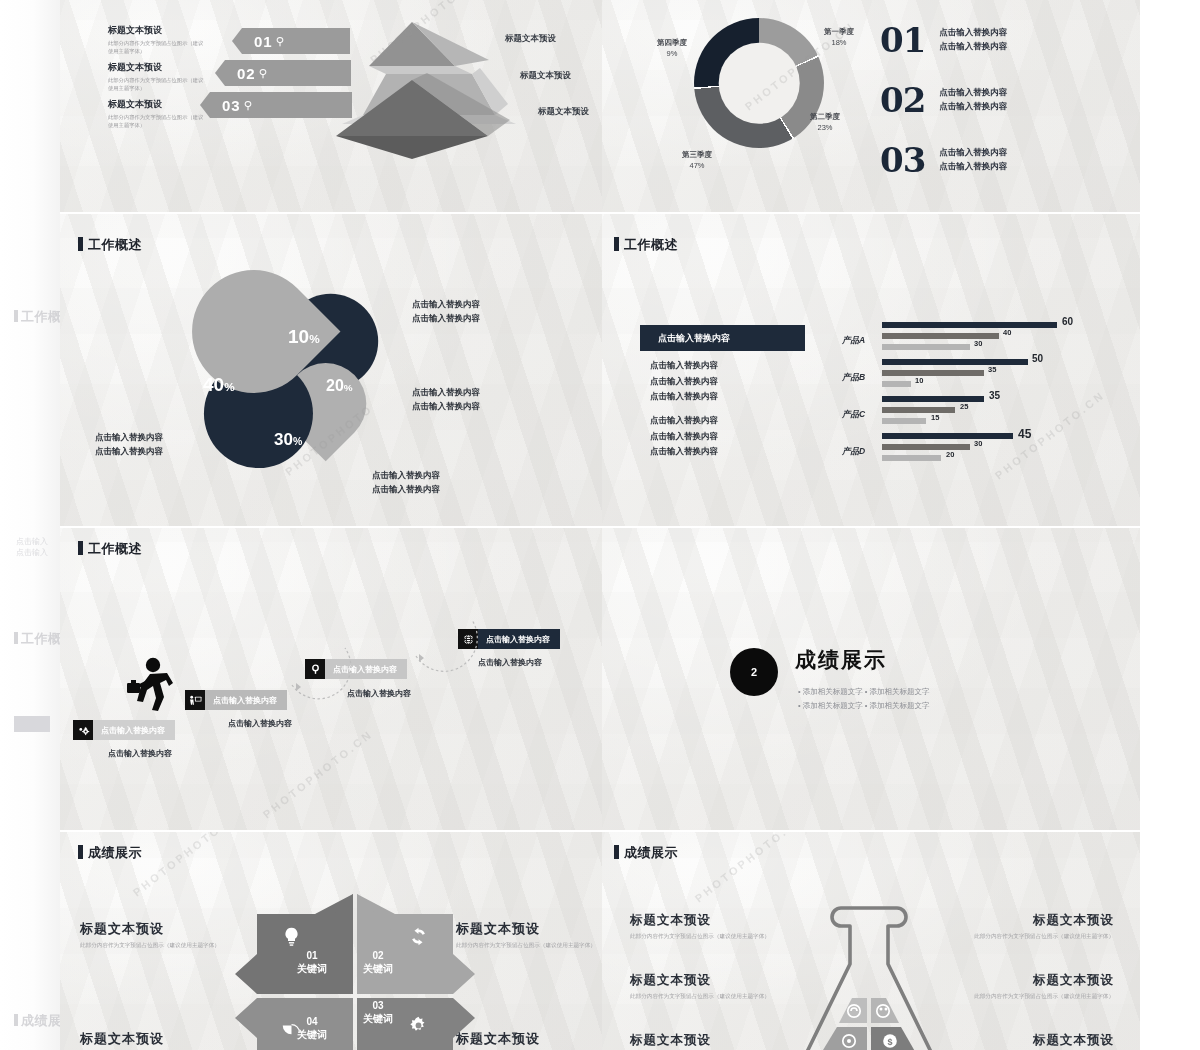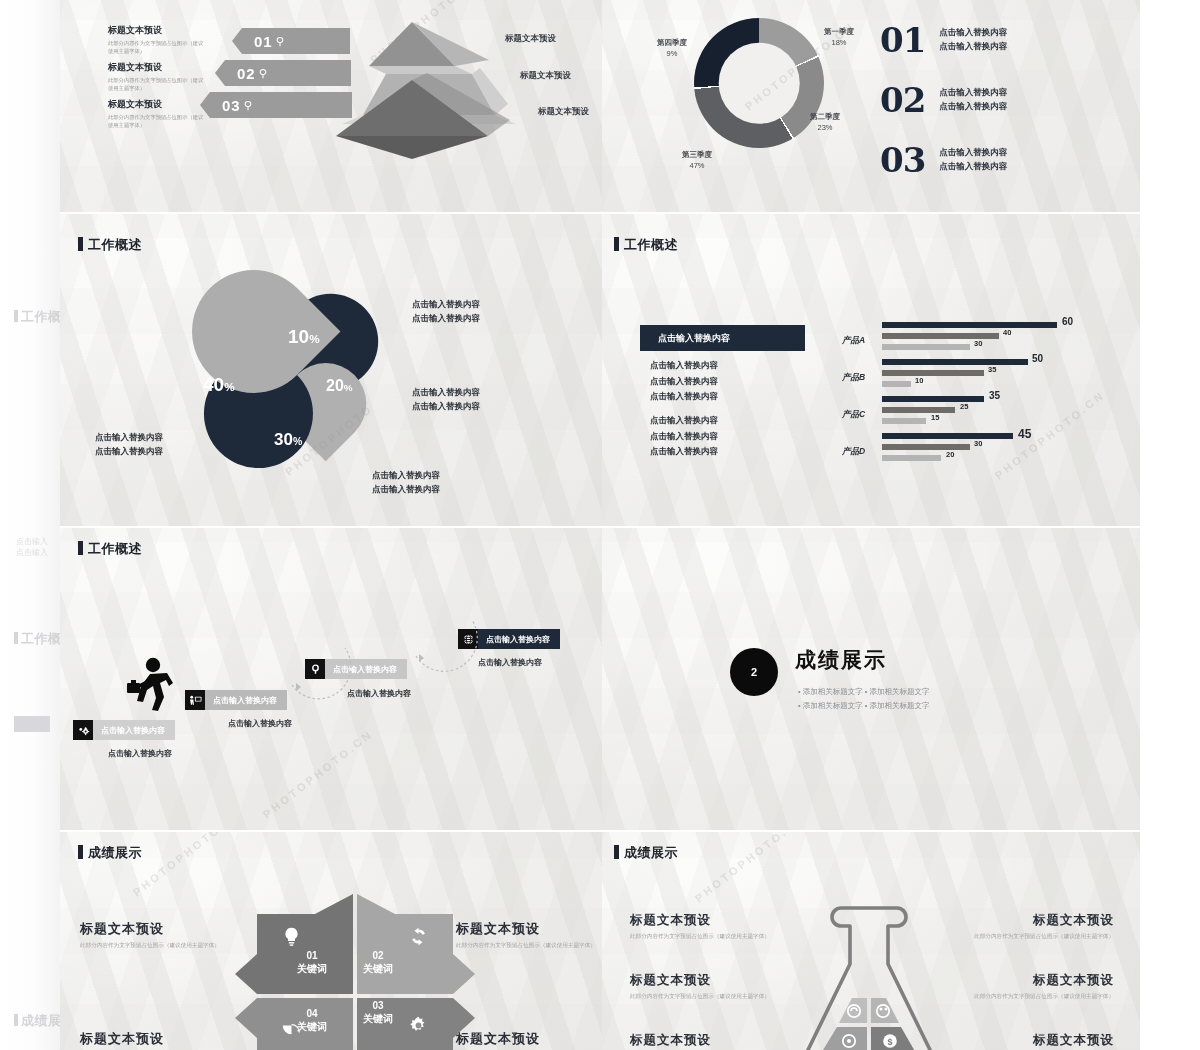--- a/index.html
+++ b/index.html
@@ -455,21 +455,21 @@
 
     <div class="q-n" style="left:237px;top:118px;">
       <span>01</span><br><span>关键词</span>
     </div>
     <div class="q-n" style="left:303px;top:118px;">
       <span>02</span><br><span>关键词</span>
     </div>
     <div class="q-n" style="left:303px;top:168px;">
       <span>03</span><br><span>关键词</span>
     </div>
-    <div class="q-n" style="left:237px;top:176px;">
+    <div class="q-n" style="left:237px;top:184px;">
       <span>04</span><br><span>关键词</span>
     </div>
 
     <div class="q-t" style="left:20px;top:88px;">
       <div class="h">标题文本预设</div>
         <div class="s">此部分内容作为文字预留占位图示（建议使用主题字体）</div>
     </div>
     <div class="q-t" style="left:396px;top:88px;">
       <div class="h">标题文本预设</div>
         <div class="s">此部分内容作为文字预留占位图示（建议使用主题字体）</div>

